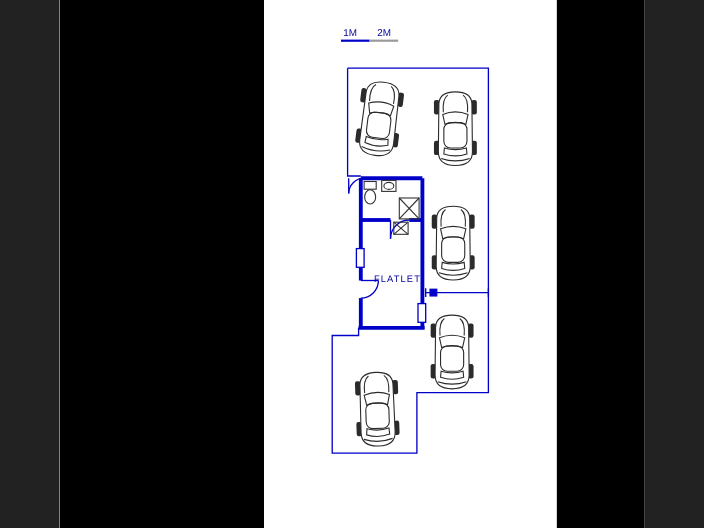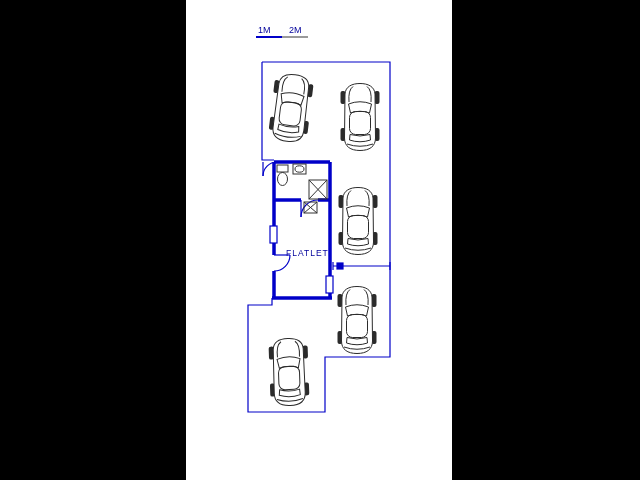--- a/index.html
+++ b/index.html
@@ -1,17 +1,17 @@
 <!DOCTYPE html>
 <html><head>
 <meta charset="utf-8">
 <style>
   html,body{margin:0;padding:0;background:#222;}
   .stage{
-    width:640px;height:480px;position:relative;margin:0 auto;
+    width:532px;height:480px;position:relative;margin:0 auto;
     background:#ffffff;overflow:hidden;
     font-family:"Liberation Sans", sans-serif;
   }
   svg{position:absolute;left:0;top:0;display:block;}
   text{font-family:"Liberation Sans", sans-serif;}
   .scale-label{font-size:9px;fill:#00009b;}
   .room-label{font-size:8.5px;letter-spacing:1px;}
 </style>
 </head>
 <body>

